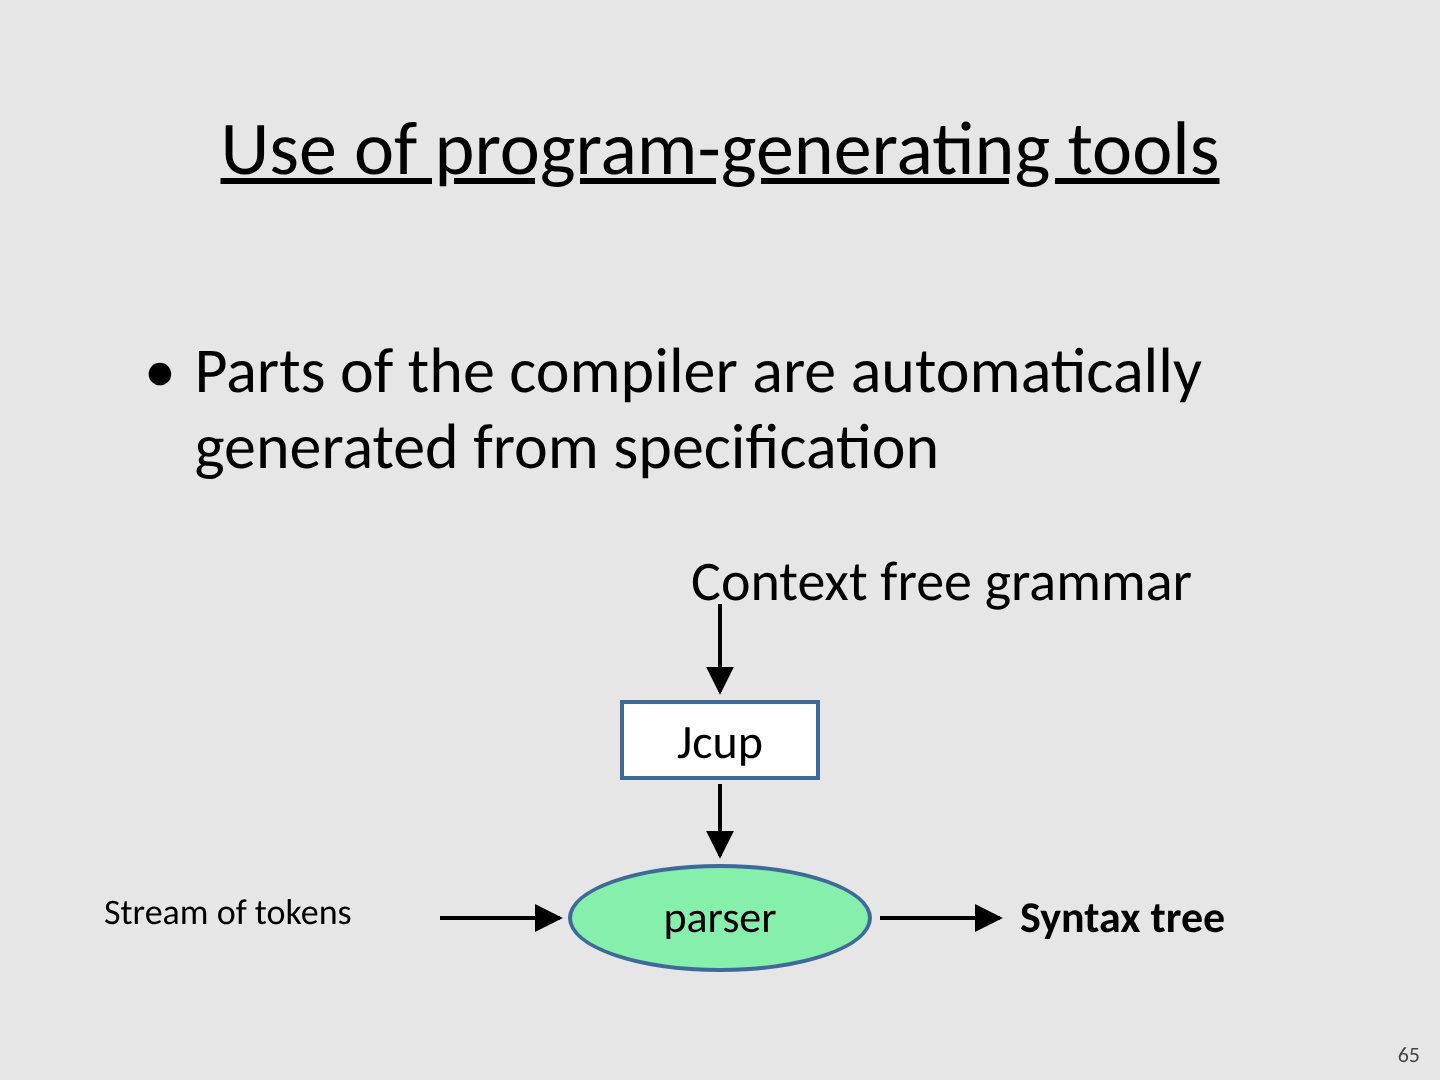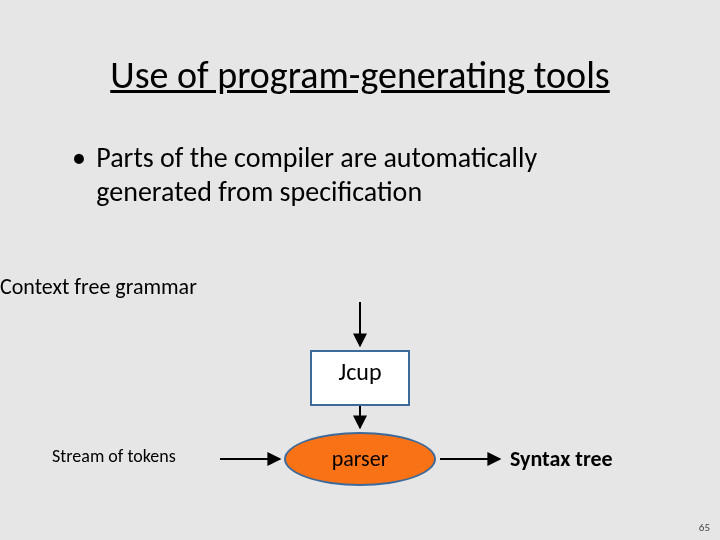--- a/index.html
+++ b/index.html
@@ -18,66 +18,66 @@
     top: 52px;
     left: 0;
     width: 720px;
     text-align: center;
     font-size: 38px;
     font-weight: 400;
     text-decoration: underline;
   }
   .bullet {
     position: absolute;
-    top: 141px;
+    top: 167px;
     left: 72px;
     width: 600px;
-    font-size: 28px;
+    font-size: 32px;
     line-height: 1.2;
   }
   .bullet .dot {
     display: inline-block;
     width: 18px;
     vertical-align: top;
   }
   .bullet .txt {
     display: inline-block;
     width: 560px;
     vertical-align: top;
   }
   .grammar-label {
     position: absolute;
     top: 273px;
     left: 0;
     width: 596px;
-    text-align: left;
-    font-size: 22px;
+    text-align: right;
+    font-size: 28px;
   }
   .jcup-box {
     position: absolute;
     top: 350px;
     left: 310px;
     width: 100px;
-    height: 56px;
+    height: 40px;
     border: 2px solid #3e6a99;
     background: #fff;
     text-align: center;
     font-size: 24px;
     line-height: 40px;
     box-sizing: border-box;
   }
   .parser-ellipse {
     position: absolute;
     top: 432px;
     left: 284px;
     width: 152px;
     height: 54px;
     border: 2px solid #3e6a99;
     border-radius: 50%;
-    background: #f97316;
+    background: #86efac;
     text-align: center;
     font-size: 22px;
     line-height: 50px;
     box-sizing: border-box;
   }
   .stream-label {
     position: absolute;
     top: 445px;
     left: 52px;
     font-size: 18px;

